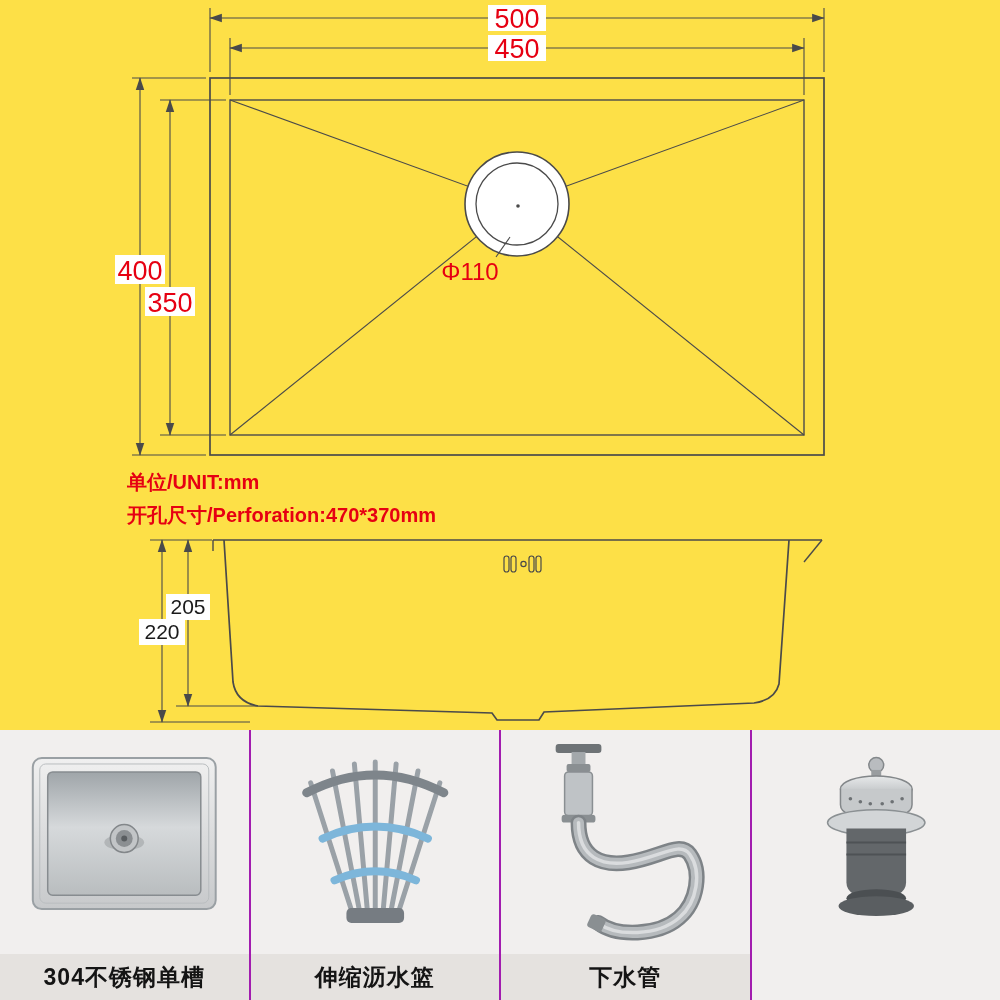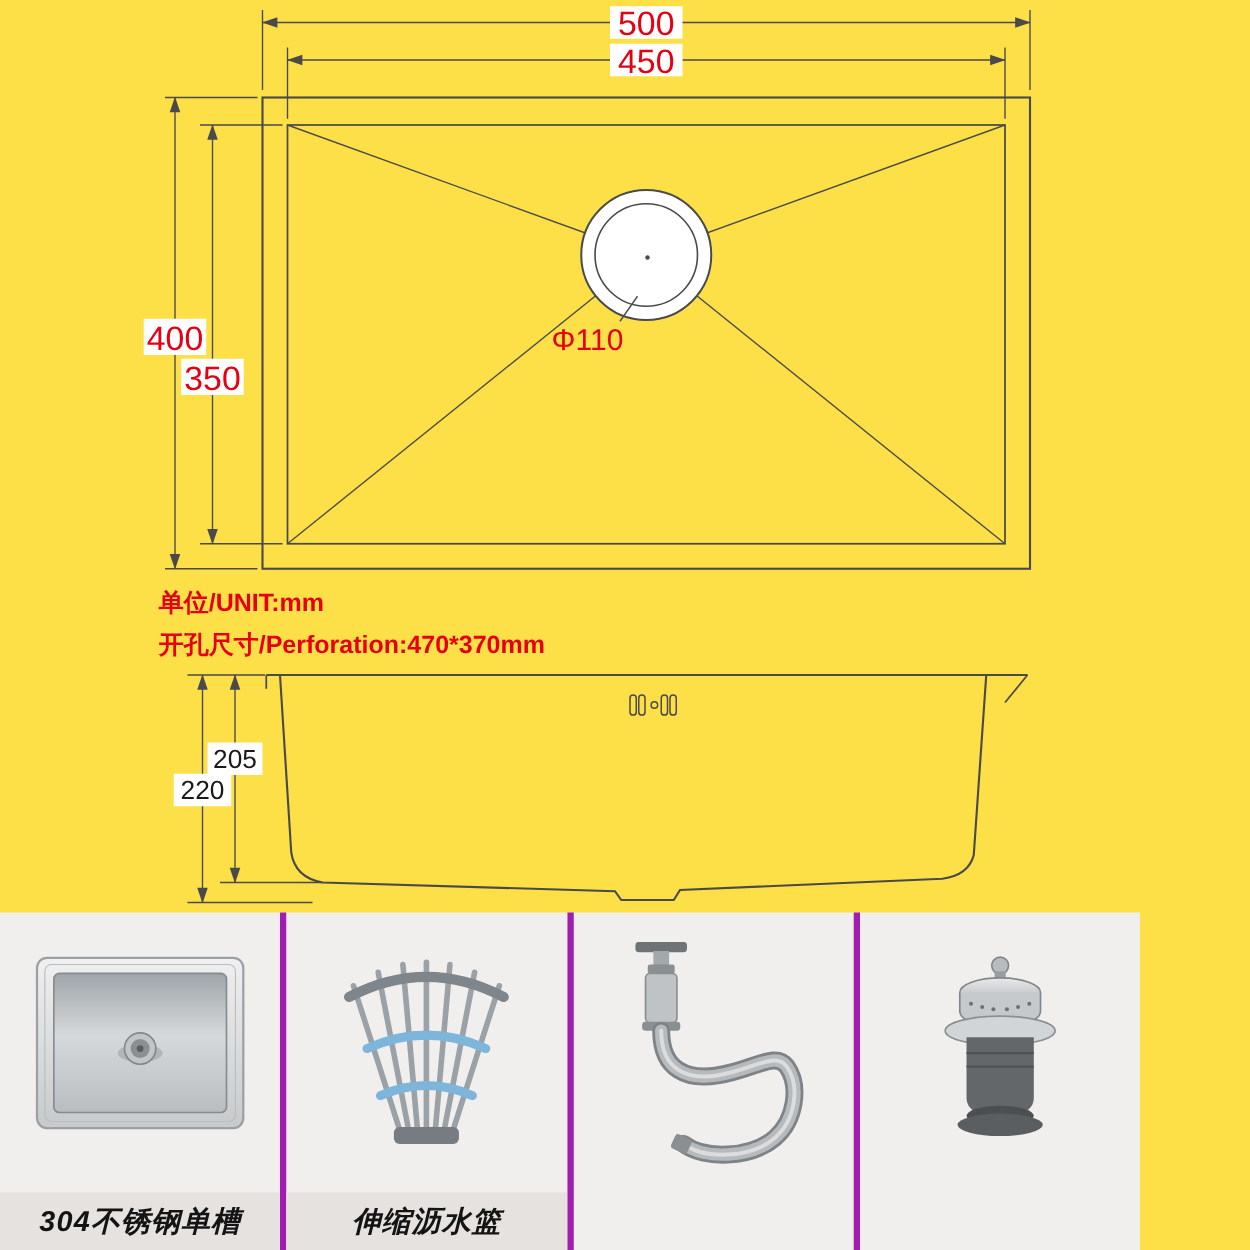--- a/index.html
+++ b/index.html
@@ -6,23 +6,23 @@
   html,body { width:1000px; height:1000px; background:#ffffff; font-family:"Liberation Sans", sans-serif; }
   .sheet { position:relative; width:1000px; height:1000px; background:#fde047; overflow:hidden; }
 
   .drawing { display:block; width:1000px; height:730px; }
 
   svg text.dim  { font-size:27px; fill:#e60012; text-anchor:middle; font-family:"Liberation Sans", sans-serif; }
   svg text.phi  { font-size:24px; }
   svg text.note { font-size:20px; font-weight:700; fill:#e60012; text-anchor:start; }
   svg text.dim2 { font-size:21px; fill:#1a1a1a; text-anchor:middle; }
 
-  .strip { display:flex; width:912px; height:270px;font-style:italic; }
+  .strip { display:flex; width:1000px; height:270px; }
   .cell  { flex:1; display:flex; flex-direction:column; background:#f1efee; }
-  .cell + .cell { border-left:5px solid #a21caf; }
+  .cell + .cell { border-left:2px solid #a21caf; }
   .p-icon  { width:100%; height:224px; display:block; }
   .p-label { height:46px; background:#e5e2df; display:flex; align-items:center; justify-content:center;
              font-size:23px; font-weight:700; color:#141414; letter-spacing:1px; }
 </style>
 </head>
 <body>
 
 <div class="sheet">
 
   <svg class="drawing" viewBox="0 0 1000 730">
@@ -157,20 +157,21 @@
         <rect x="55" y="13" width="46" height="9" rx="3" fill="#6e7376"></rect>
         <rect x="71" y="21" width="14" height="13" fill="#a3a8ab"></rect>
         <rect x="66" y="33" width="24" height="8" rx="2" fill="#8a8f92"></rect>
         <rect x="64" y="41" width="28" height="44" rx="4" fill="#bfc3c6" stroke="#8a8f92" stroke-width="1.5"></rect>
         <rect x="61" y="84" width="34" height="8" rx="3" fill="#8a8f92"></rect>
         <path d="M78,92 C78,128 102,136 128,132 C160,127 180,110 190,124 C202,141 198,172 179,188 C158,206 116,207 98,193" fill="none" stroke="#7e8387" stroke-width="16" stroke-linecap="round"></path>
         <path d="M78,92 C78,128 102,136 128,132 C160,127 180,110 190,124 C202,141 198,172 179,188 C158,206 116,207 98,193" fill="none" stroke="#b6babd" stroke-width="11" stroke-linecap="round"></path>
         <path d="M78,92 C78,128 102,136 128,132 C160,127 180,110 190,124 C202,141 198,172 179,188 C158,206 116,207 98,193" fill="none" stroke="#dadcde" stroke-width="3.5" stroke-linecap="round"></path>
         <rect x="88" y="186" width="16" height="14" rx="3" fill="#8a8f92" transform="rotate(25 96 193)"></rect>
       </svg>
+      <div class="p-label">下水管</div>
     </div>
 
     <div class="cell">
       <svg class="p-icon" viewBox="0 0 250 223">
         <defs>
           <linearGradient id="pg4" x1="0" y1="0" x2="0" y2="1">
             <stop offset="0" stop-color="#e7e9ea"></stop>
               <stop offset="1" stop-color="#aeb2b5"></stop>
           </linearGradient>
         </defs>

